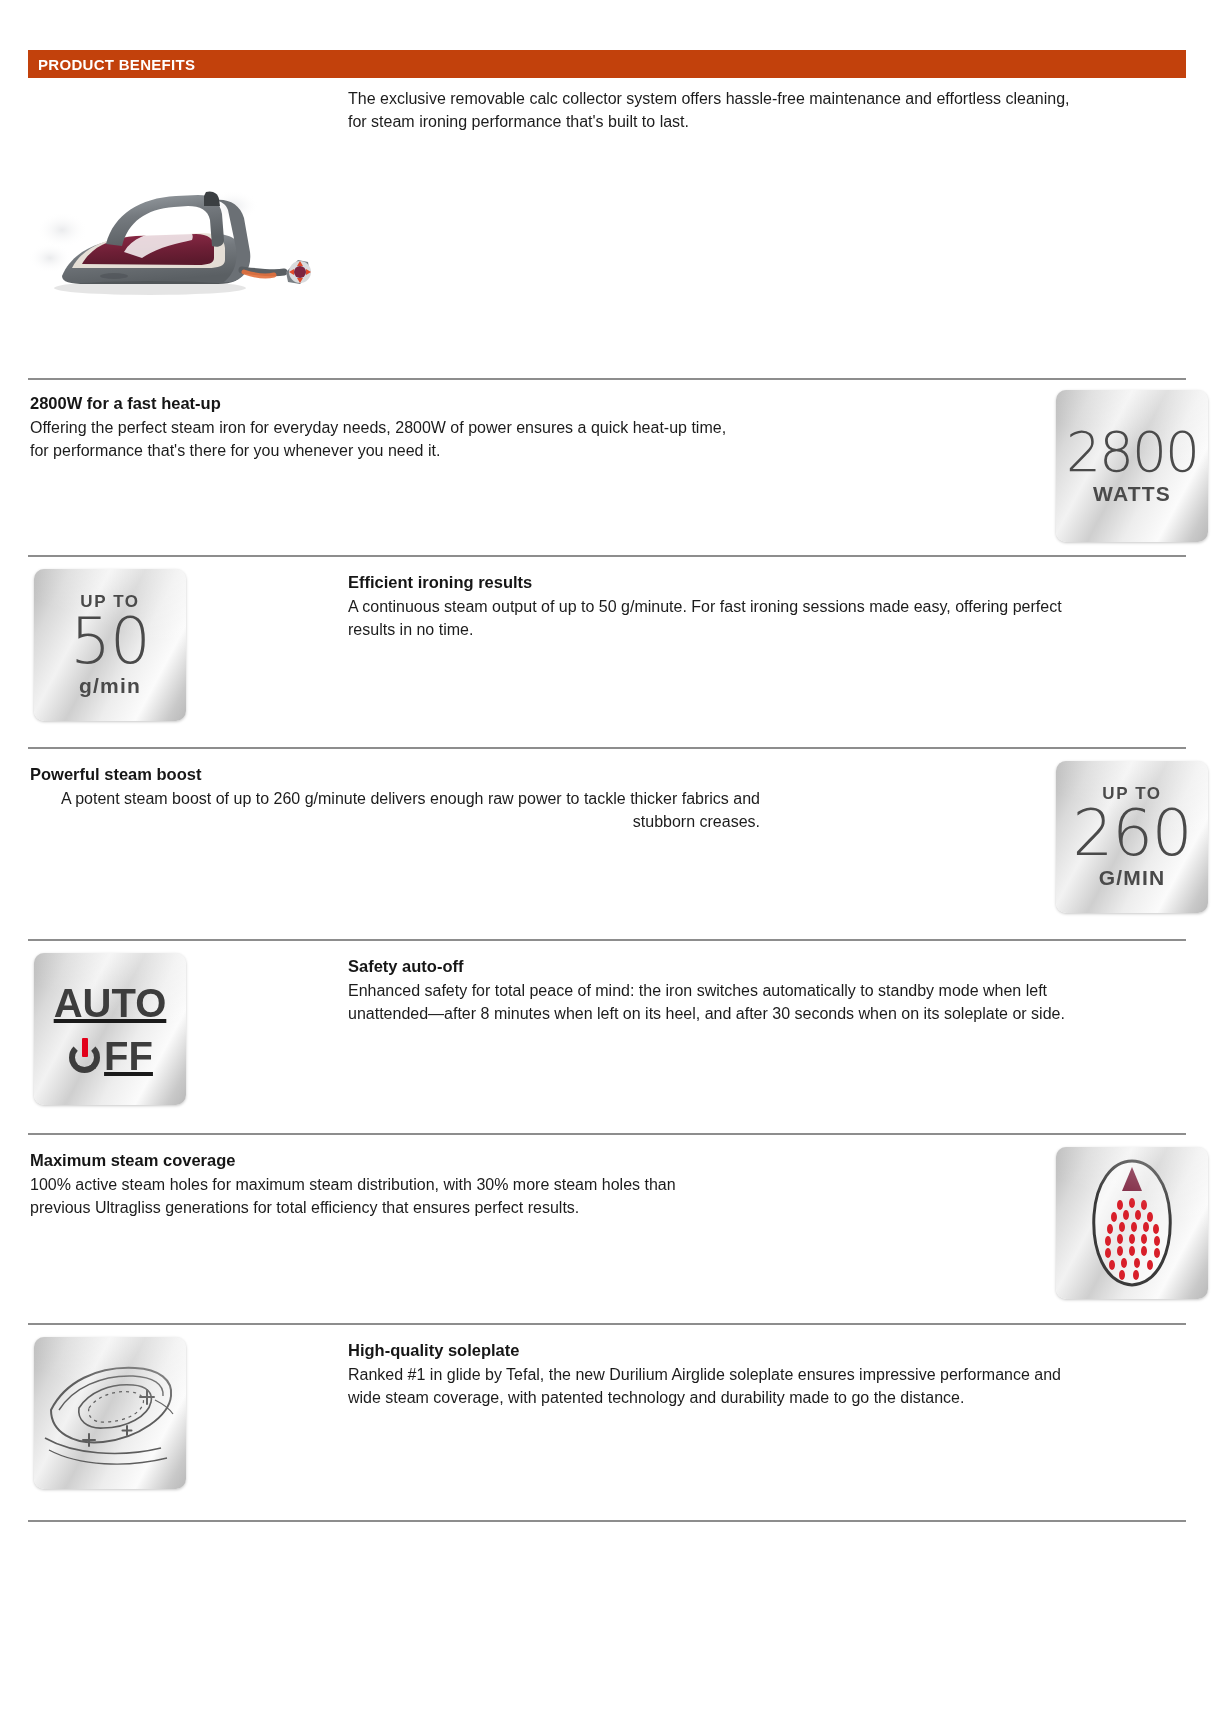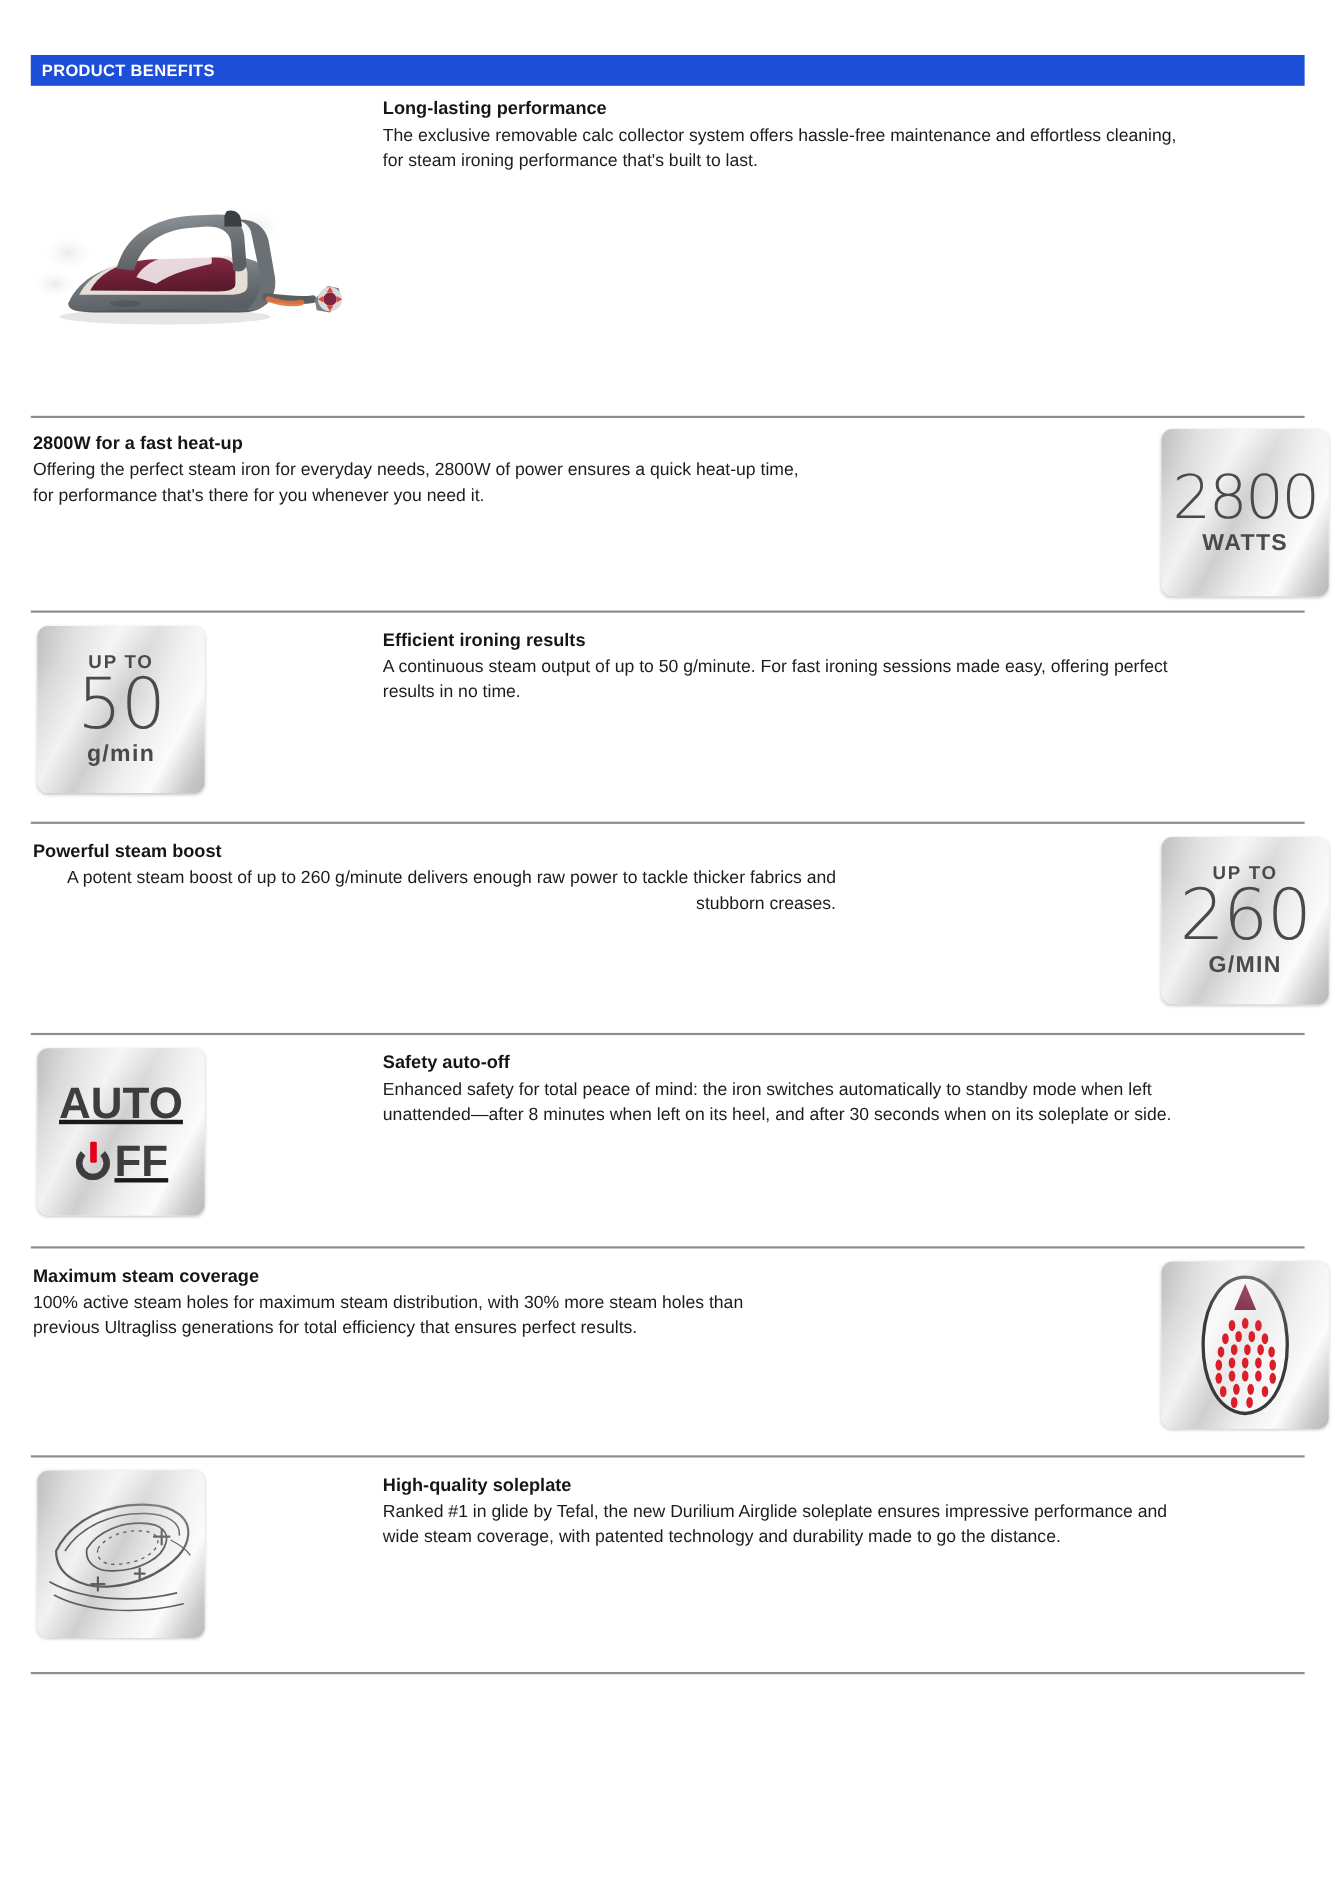--- a/index.html
+++ b/index.html
@@ -13,21 +13,21 @@
     font-family: "Liberation Sans", sans-serif;
     color: #1a1a1a;
     position: relative;
     overflow: hidden;
   }
 
   .page { padding: 0 28px; }
 
   
   .header-bar {
-    background: #1d4ed8;
+    background: #c2410c;
     height: 28px;
     margin: 50px 0 0 0;
     display: flex;
     align-items: center;
     padding-left: 10px;
   }
   .header-bar .title {
     color: #ffffff;
     font-size: 15px;
     font-weight: bold;
@@ -263,21 +263,20 @@
             <path d="M3 12 l5 -3 0 6 z" fill="#e04a2a"></path>
           </g>
 
           <ellipse cx="86" cy="128" rx="14" ry="3" fill="#4a4f53" opacity="0.55"></ellipse>
 
           <ellipse cx="122" cy="140" rx="96" ry="7" fill="#000000" opacity="0.10"></ellipse>
         </svg>
       </div>
     </div>
     <div class="col-text">
-      <div class="b-title">Long-lasting performance</div>
       <p class="b-body">The exclusive removable calc collector system offers hassle-free maintenance and effortless cleaning, for steam ironing performance that's built to last.</p>
     </div>
   </div>
 
   <div class="divider"></div>
   <div class="section" style="min-height:175px; padding-top:10px;">
     <div class="col-text left-text" style="padding-left:2px;">
       <div class="b-title">2800W for a fast heat-up</div>
       <p class="b-body" style="max-width:700px;">Offering the perfect steam iron for everyday needs, 2800W of power ensures a quick heat-up time, for performance that's there for you whenever you need it.</p>
     </div>

